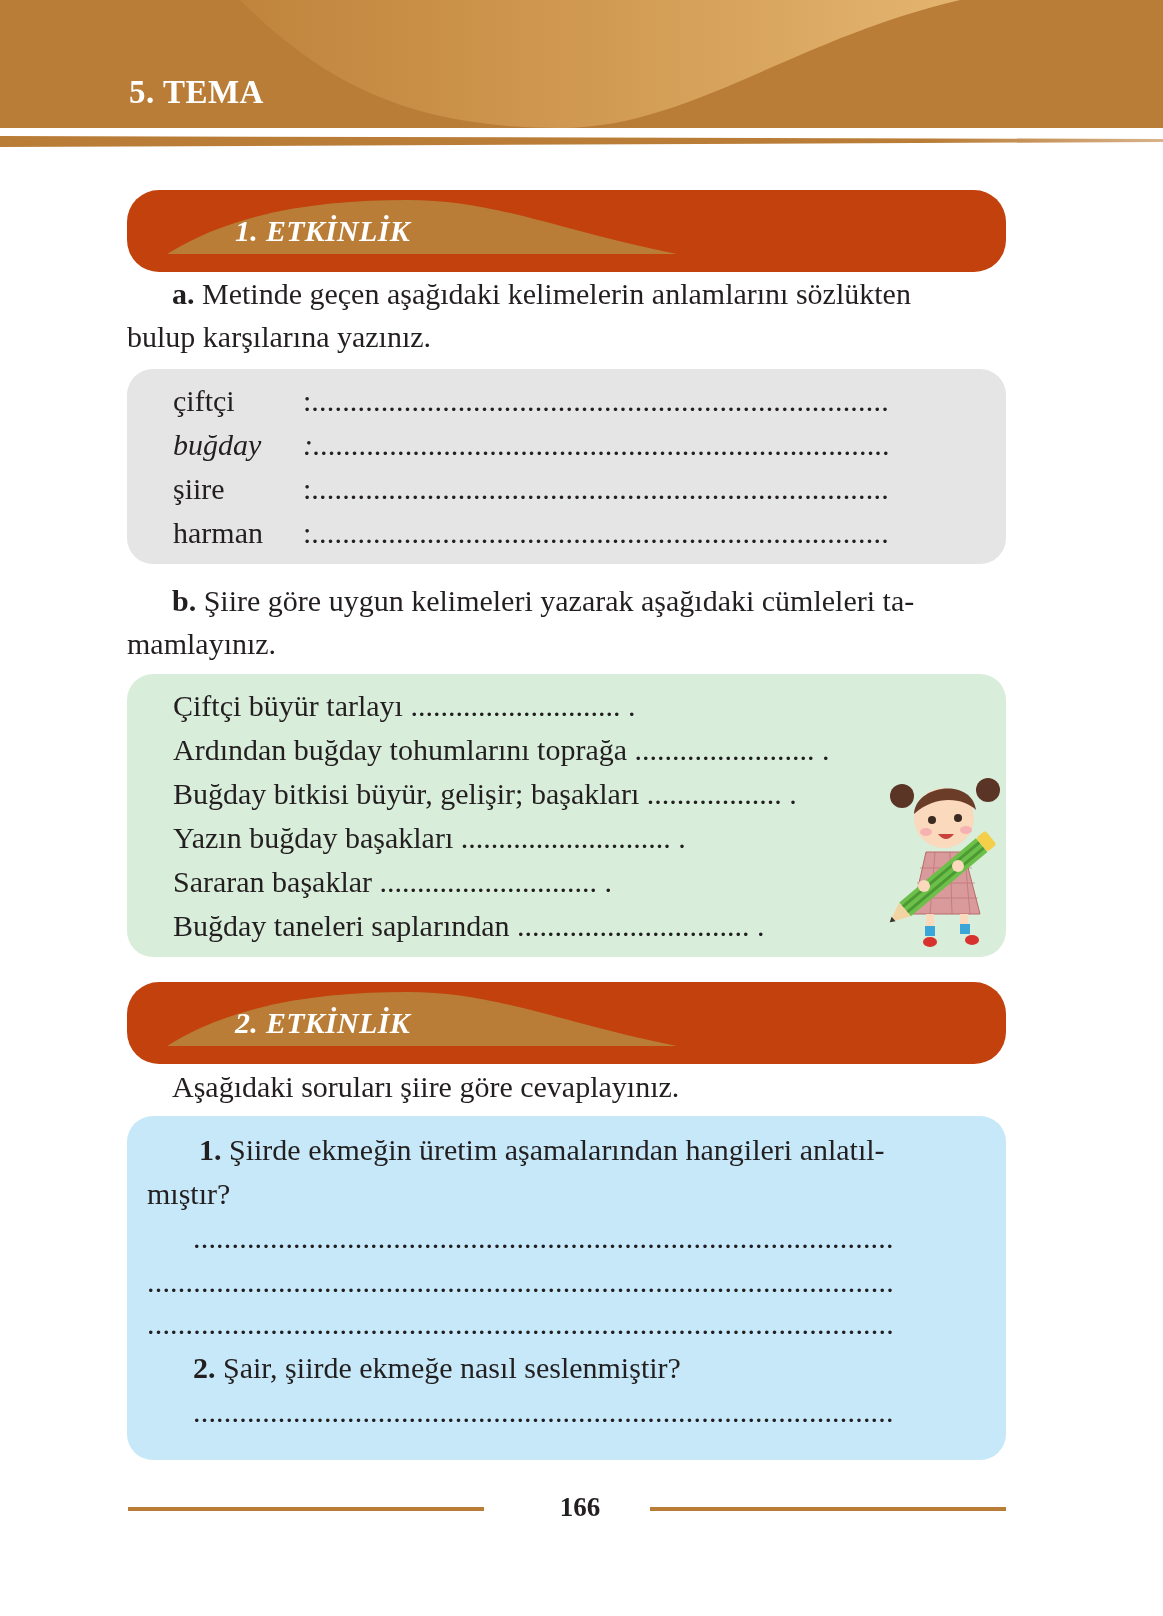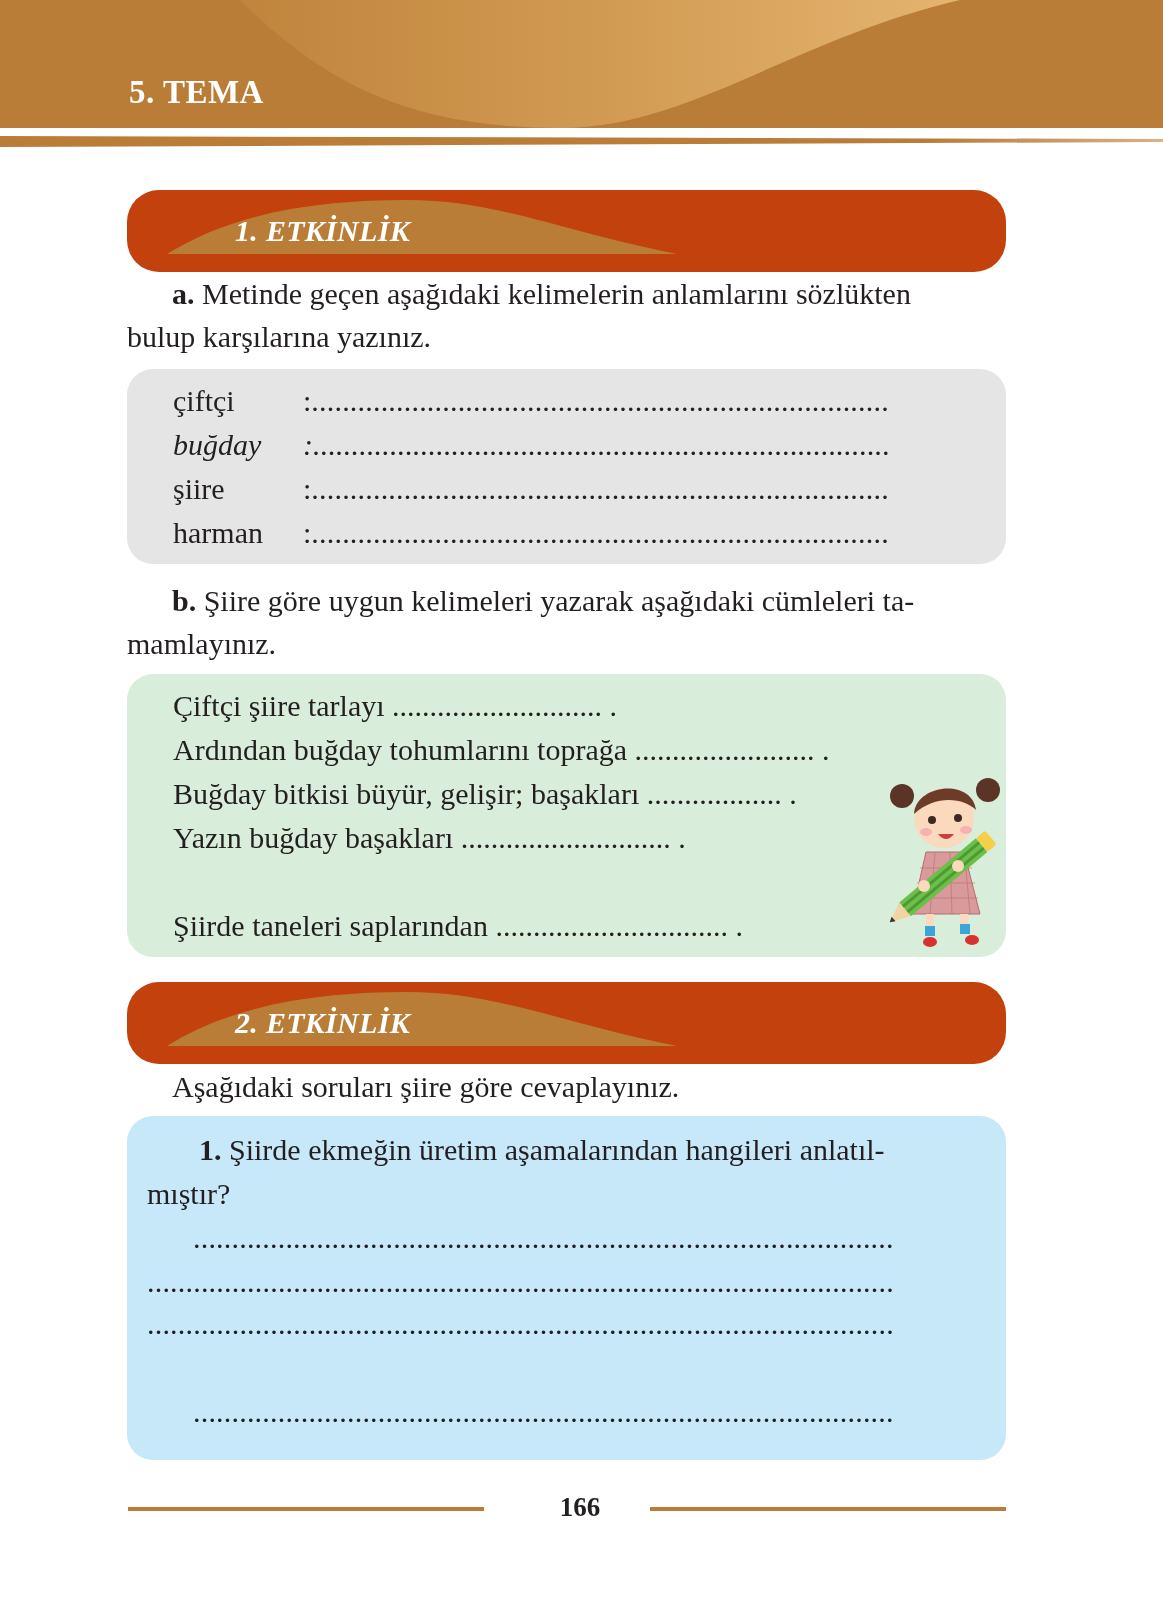--- a/index.html
+++ b/index.html
@@ -95,25 +95,26 @@
     <span class="term">harman</span><span class="colon">:</span><span class="dots">...........................................................................</span>
   </div>
 </div>
 
 <div class="para" style="top:579px;">
   <div><span class="lead"></span><b>b.</b> <span>Şiire göre uygun kelimeleri yazarak aşağıdaki cümleleri ta-</span></div>
   <div>mamlayınız.</div>
 </div>
 
 <div class="box box-green" style="top:674px; height:283px;">
-  <div class="sent-row" style="top:10px;">Çiftçi şiire tarlayı ............................ .</div>
+  <div class="sent-row" style="top:10px;">Çiftçi büyür tarlayı ............................ .</div>
   <div class="sent-row" style="top:54px;">Ardından buğday tohumlarını toprağa ........................ .</div>
   <div class="sent-row" style="top:98px;">Buğday bitkisi büyür, gelişir; başakları .................. .</div>
   <div class="sent-row" style="top:142px;">Yazın buğday başakları ............................ .</div>
-  <div class="sent-row" style="top:230px;">Şiirde taneleri saplarından ............................... .</div>
+  <div class="sent-row" style="top:186px;">Sararan başaklar ............................. .</div>
+  <div class="sent-row" style="top:230px;">Buğday taneleri saplarından ............................... .</div>
 </div>
 
 <div class="girl">
   <svg width="128" height="184" viewBox="0 0 128 184">
 
     <circle cx="22" cy="28" r="12" fill="#5a3424"></circle>
     <circle cx="108" cy="22" r="12" fill="#5a3424"></circle>
 
     <ellipse cx="64" cy="50" rx="30" ry="30" fill="#fbd9bd"></ellipse>
     <path d="M 34 46 C 36 16, 92 10, 96 42 C 84 30, 56 26, 34 46 Z" fill="#6b3d28"></path>
@@ -169,18 +170,21 @@
 <div class="box box-blue" style="top:1116px; height:344px;">
   <div class="q-line" style="left:72px; top:12px;">
     <b>1.</b> <span>Şiirde ekmeğin üretim aşamalarından hangileri anlatıl-</span>
   </div>
   <div class="q-line" style="left:20px; top:56px;">mıştır?</div>
 
   <div class="dot-line" style="left:66px; top:112px; width:792px;">...........................................................................................</div>
   <div class="dot-line" style="left:20px; top:156px; width:838px;">.................................................................................................</div>
   <div class="dot-line" style="left:20px; top:198px; width:835px;">.................................................................................................</div>
 
+  <div class="q-line" style="left:66px; top:230px;">
+    <b>2.</b> <span>Şair, şiirde ekmeğe nasıl seslenmiştir?</span>
+  </div>
   <div class="dot-line" style="left:66px; top:286px; width:792px;">...........................................................................................</div>
 </div>
 
 <div class="footer-rule" style="left:128px; width:356px;"></div>
 <div class="page-number">166</div>
 <div class="footer-rule" style="left:650px; width:356px;"></div>
 
 </body></html>

